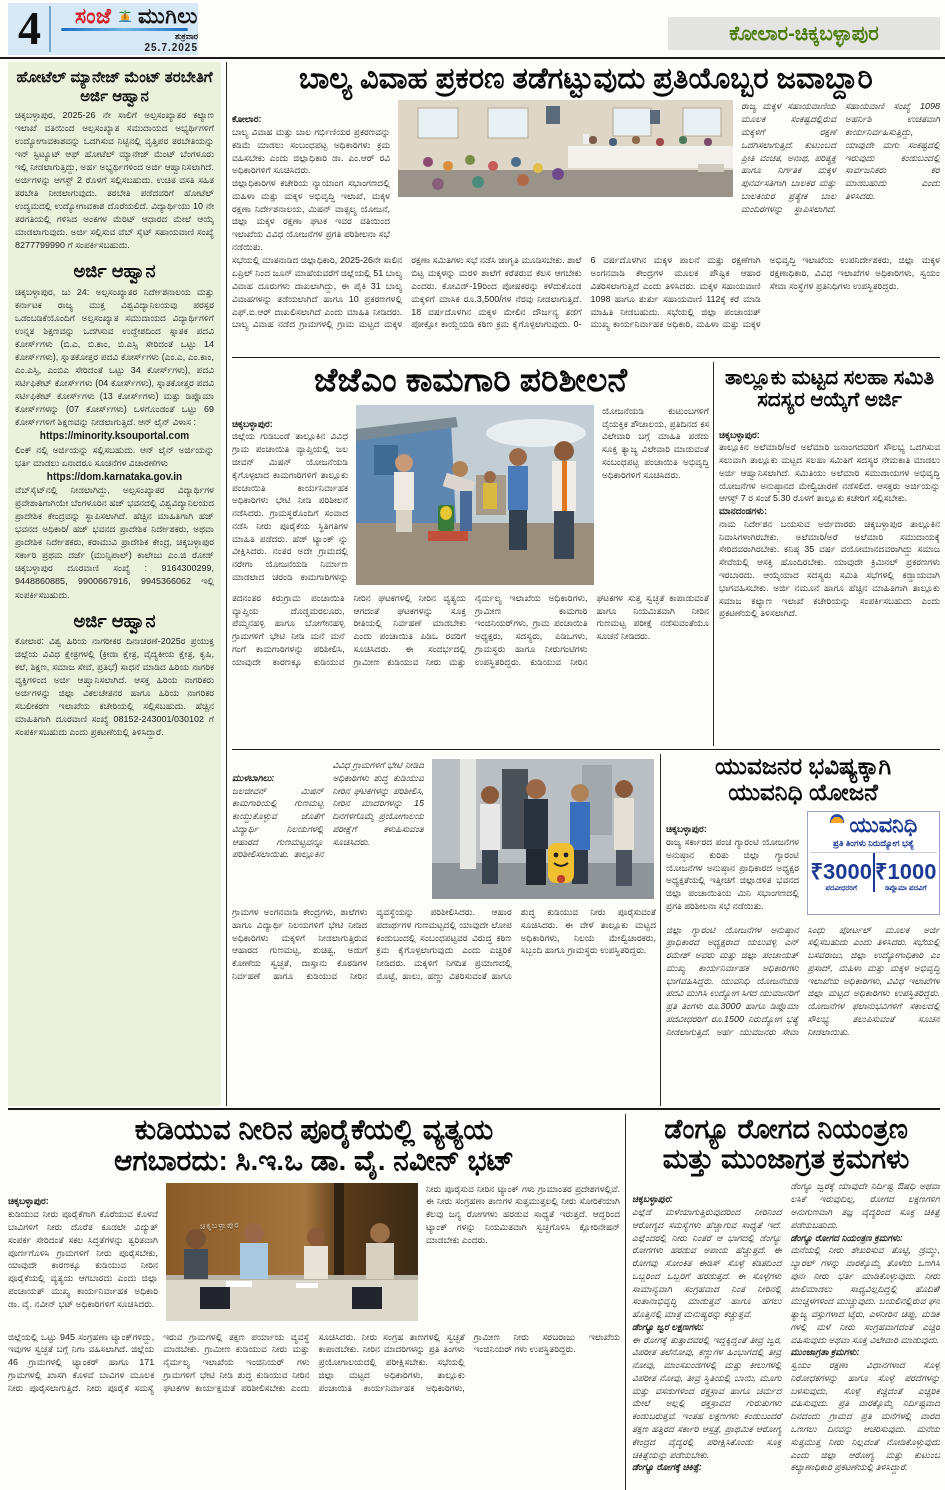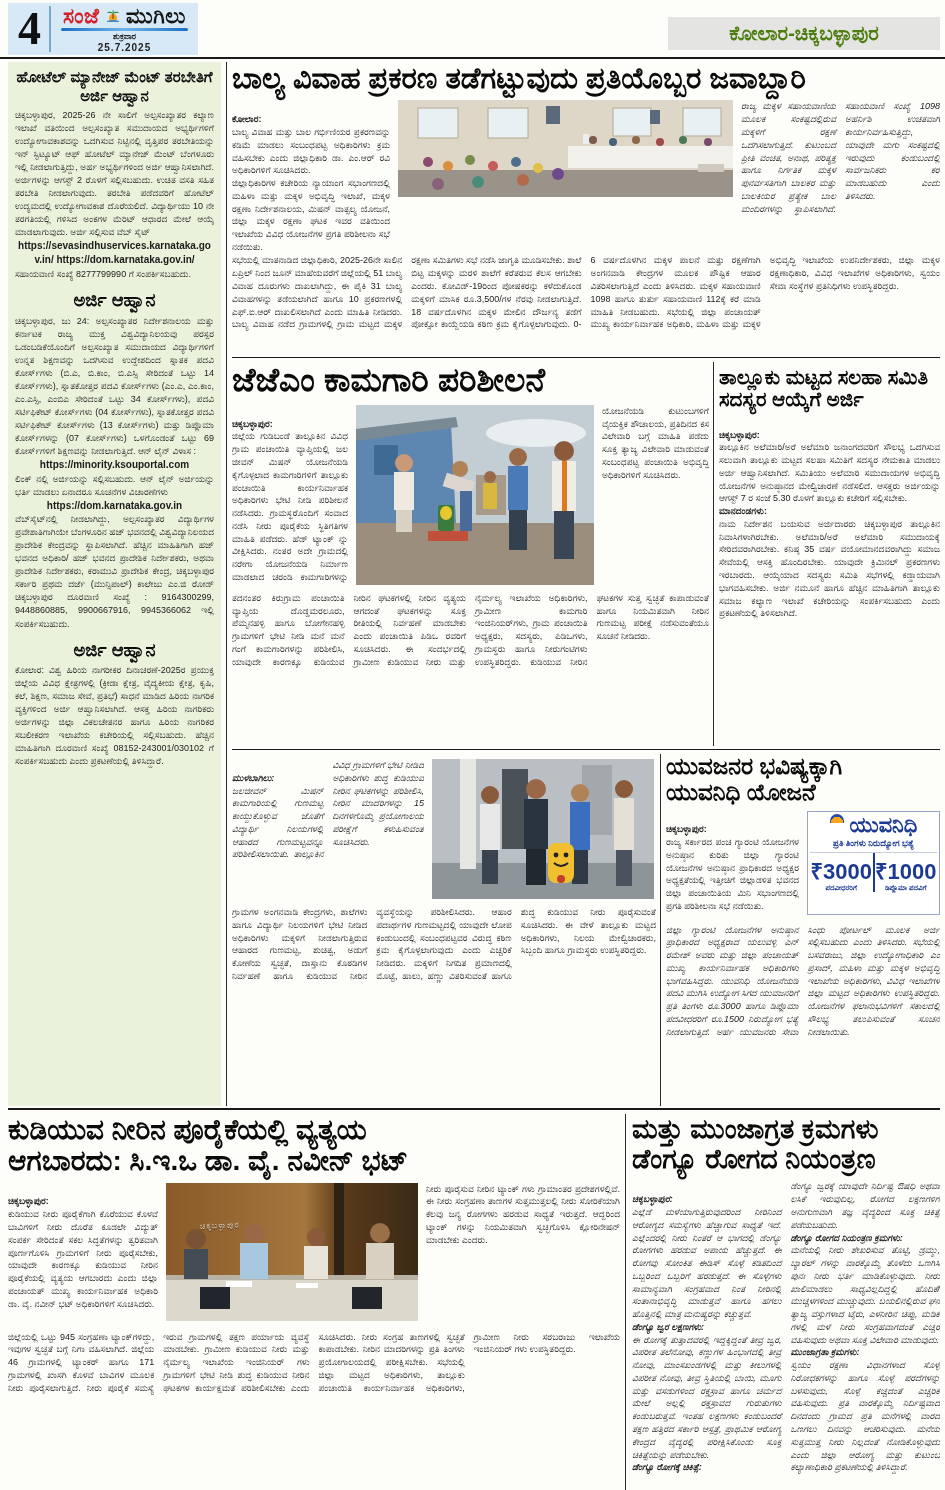--- a/index.html
+++ b/index.html
@@ -5,37 +5,37 @@
   html,body{margin:0;padding:0;background:#ffffff;}
   .page{position:relative;width:945px;height:1490px;background:#fdfdfa;overflow:hidden;
         font-family:"Liberation Sans",sans-serif;color:#1c1c1c;}
   .hline{position:absolute;background:#1a1a1a;}
   .vline{position:absolute;background:#2a2a2a;width:1px;}
   
   .mast-box{position:absolute;left:8px;top:3px;width:190px;height:52px;background:#d7e8f6;
             display:flex;align-items:center;}
   .pageno{font-family:"Liberation Serif",serif;font-size:46px;font-weight:bold;color:#101010;
           padding:0 8px 0 10px;line-height:1;border-right:2px solid #7aa8c8;}
-  .brand-wrap{flex:1;text-align:center;}
+  .brand-wrap{flex:1;text-align:right;}
   .brand-line{font-size:21px;font-weight:bold;letter-spacing:0.5px;line-height:1;}
   .brand-red{color:#d42127;}
   .brand-black{color:#141414;}
   .brand-rule{height:3px;margin:2px 10px 1px 10px;background:linear-gradient(90deg,#1a6fc4,#6fb4e8,#1a6fc4);border-radius:2px;}
   .brand-day{font-size:8px;font-weight:bold;color:#222;}
   .brand-date{font-size:10px;font-weight:bold;color:#222;letter-spacing:1px;}
   .edition{position:absolute;right:5px;top:17px;width:272px;height:33px;background:#e4e4e2;
            display:flex;align-items:center;justify-content:center;font-size:20px;font-weight:bold;color:#4d7c0f;}
   
   .leftcol{position:absolute;left:8px;top:62px;width:213px;height:1044px;background:#eaf2dc;
            padding:4px 7px;box-sizing:border-box;font-size:9px;line-height:1.45;text-align:justify;overflow:hidden;}
   .notice-title{font-size:15px;font-weight:bold;text-align:center;line-height:1.25;margin:2px 0 3px 0;color:#0c0c0c;}
   .notice-title.big{font-size:18px;margin-top:8px;}
   .leftcol b.lnk{display:block;text-align:center;font-size:10px;word-break:break-all;}
   
-  .headline{font-weight:bold;color:#0b0b0b;line-height:1.12;}
+  .headline{font-weight:bold;color:#0b0b0b;text-align:center;line-height:1.12;}
   .body{font-size:9px;line-height:1.42;text-align:justify;color:#222;overflow:hidden;white-space:pre-line;}
   .dl{font-weight:bold;}
   .cols2{columns:2;column-gap:9px;font-style:italic;}
   .cols3{columns:3;column-gap:9px;}
   .cols4{columns:4;column-gap:9px;}
   .row{display:flex;gap:8px;}
   .photo{background:#ccc;flex:none;position:relative;overflow:hidden;}
   .photo svg{display:block;}
   .subhead{font-weight:bold;}
   
@@ -78,21 +78,20 @@
       <div class="brand-day">ಶುಕ್ರವಾರ</div>
       <div class="brand-date">25.7.2025</div>
     </div>
   </div>
   <div class="edition">ಕೋಲಾರ-ಚಿಕ್ಕಬಳ್ಳಾಪುರ</div>
   <div class="hline" style="left:0;top:57px;width:945px;height:2px;"></div>
 
   <div class="leftcol">
     <div class="notice-title">ಹೋಟೆಲ್ ಮ್ಯಾನೇಜ್ ಮೆಂಟ್ ತರಬೇತಿಗೆ ಅರ್ಜಿ ಆಹ್ವಾನ</div>
     <span>ಚಿಕ್ಕಬಳ್ಳಾಪುರ, 2025-26 ನೇ ಸಾಲಿಗೆ ಅಲ್ಪಸಂಖ್ಯಾತರ ಕಲ್ಯಾಣ ಇಲಾಖೆ ವತಿಯಿಂದ ಅಲ್ಪಸಂಖ್ಯಾತ ಸಮುದಾಯದ ಅಭ್ಯರ್ಥಿಗಳಿಗೆ ಉದ್ಯೋಗಾವಕಾಶವನ್ನು ಒದಗಿಸುವ ನಿಟ್ಟಿನಲ್ಲಿ ವೃತ್ತಿಪರ ತರಬೇತಿಯನ್ನು ಇನ್ ಸ್ಟಿಟ್ಯೂಟ್ ಆಫ್ ಹೋಟೆಲ್ ಮ್ಯಾನೇಜ್ ಮೆಂಟ್ ಬೆಂಗಳೂರು ಇಲ್ಲಿ ನೀಡಲಾಗುತ್ತಿದ್ದು, ಅರ್ಹ ಅಭ್ಯರ್ಥಿಗಳಿಂದ ಅರ್ಜಿ ಆಹ್ವಾನಿಸಲಾಗಿದೆ. ಅರ್ಜಿಗಳನ್ನು ಆಗಸ್ಟ್ 2 ರೊಳಗೆ ಸಲ್ಲಿಸಬಹುದು. ಉಚಿತ ವಸತಿ ಸಹಿತ ತರಬೇತಿ ನೀಡಲಾಗುವುದು. ತರಬೇತಿ ಪಡೆದವರಿಗೆ ಹೋಟೆಲ್ ಉದ್ಯಮದಲ್ಲಿ ಉದ್ಯೋಗಾವಕಾಶ ದೊರೆಯಲಿದೆ. ವಿದ್ಯಾರ್ಥಿಯು 10 ನೇ ತರಗತಿಯಲ್ಲಿ ಗಳಿಸಿದ ಅಂಕಗಳ ಮೆರಿಟ್ ಆಧಾರದ ಮೇಲೆ ಆಯ್ಕೆ ಮಾಡಲಾಗುವುದು. ಅರ್ಜಿ ಸಲ್ಲಿಸುವ ವೆಬ್ ಸೈಟ್</span>
-    <b class="lnk">https://sevasindhuservices.karnataka.gov.in/ https://dom.karnataka.gov.in/</b>
     <span>ಸಹಾಯವಾಣಿ ಸಂಖ್ಯೆ 8277799990 ಗೆ ಸಂಪರ್ಕಿಸಬಹುದು.</span>
 
     <div class="notice-title big">ಅರ್ಜಿ ಆಹ್ವಾನ</div>
     <span>ಚಿಕ್ಕಬಳ್ಳಾಪುರ, ಜು 24: ಅಲ್ಪಸಂಖ್ಯಾತರ ನಿರ್ದೇಶನಾಲಯ ಮತ್ತು ಕರ್ನಾಟಕ ರಾಜ್ಯ ಮುಕ್ತ ವಿಶ್ವವಿದ್ಯಾನಿಲಯವು ಪರಸ್ಪರ ಒಡಂಬಡಿಕೆಯೊಂದಿಗೆ ಅಲ್ಪಸಂಖ್ಯಾತ ಸಮುದಾಯದ ವಿದ್ಯಾರ್ಥಿಗಳಿಗೆ ಉನ್ನತ ಶಿಕ್ಷಣವನ್ನು ಒದಗಿಸುವ ಉದ್ದೇಶದಿಂದ ಸ್ನಾತಕ ಪದವಿ ಕೋರ್ಸ್‌ಗಳು (ಬಿ.ಎ, ಬಿ.ಕಾಂ, ಬಿ.ಎಸ್ಸಿ ಸೇರಿದಂತೆ ಒಟ್ಟು 14 ಕೋರ್ಸ್‌ಗಳು), ಸ್ನಾತಕೋತ್ತರ ಪದವಿ ಕೋರ್ಸ್‌ಗಳು (ಎಂ.ಎ, ಎಂ.ಕಾಂ, ಎಂ.ಎಸ್ಸಿ, ಎಂಬಿಎ ಸೇರಿದಂತೆ ಒಟ್ಟು 34 ಕೋರ್ಸ್‌ಗಳು), ಪದವಿ ಸರ್ಟಿಫಿಕೇಟ್ ಕೋರ್ಸ್‌ಗಳು (04 ಕೋರ್ಸ್‌ಗಳು), ಸ್ನಾತಕೋತ್ತರ ಪದವಿ ಸರ್ಟಿಫಿಕೇಟ್ ಕೋರ್ಸ್‌ಗಳು (13 ಕೋರ್ಸ್‌ಗಳು) ಮತ್ತು ಡಿಪ್ಲೊಮಾ ಕೋರ್ಸ್‌ಗಳನ್ನು (07 ಕೋರ್ಸ್‌ಗಳು) ಒಳಗೊಂಡಂತೆ ಒಟ್ಟು 69 ಕೋರ್ಸ್‌ಗಳಿಗೆ ಶಿಕ್ಷಣವನ್ನು ನೀಡಲಾಗುತ್ತಿದೆ. ಆನ್ ಲೈನ್ ವಿಳಾಸ :</span>
     <b class="lnk">https://minority.ksouportal.com</b>
     <span>ಲಿಂಕ್ ನಲ್ಲಿ ಅರ್ಜಿಯನ್ನು ಸಲ್ಲಿಸಬಹುದು. ಆನ್ ಲೈನ್ ಅರ್ಜಿಯನ್ನು ಭರ್ತಿ ಮಾಡಲು ಏನಾದರೂ ಸೂಚನೆಗಳ ವಿಚಾರಣೆಗಳು</span>
     <b class="lnk">https://dom.karnataka.gov.in</b>
     <span>ವೆಬ್‌ಸೈಟ್‌ನಲ್ಲಿ ನೀಡಲಾಗಿದ್ದು, ಅಲ್ಪಸಂಖ್ಯಾತರ ವಿದ್ಯಾರ್ಥಿಗಳ ಪ್ರವೇಶಾತಿಗಾಗಿಯೇ ಬೆಂಗಳೂರಿನ ಹಜ್ ಭವನದಲ್ಲಿ ವಿಶ್ವವಿದ್ಯಾನಿಲಯದ ಪ್ರಾದೇಶಿಕ ಕೇಂದ್ರವನ್ನು ಸ್ಥಾಪಿಸಲಾಗಿದೆ. ಹೆಚ್ಚಿನ ಮಾಹಿತಿಗಾಗಿ ಹಜ್ ಭವನದ ಅಧಿಕಾರಿ/ ಹಜ್ ಭವನದ ಪ್ರಾದೇಶಿಕ ನಿರ್ದೇಶಕರು, ಅಥವಾ ಪ್ರಾದೇಶಿಕ ನಿರ್ದೇಶಕರು, ಕರಾಮುವಿ ಪ್ರಾದೇಶಿಕ ಕೇಂದ್ರ, ಚಿಕ್ಕಬಳ್ಳಾಪುರ ಸರ್ಕಾರಿ ಪ್ರಥಮ ದರ್ಜೆ (ಮುನ್ಸಿಪಾಲ್) ಕಾಲೇಜು ಎಂ.ಜಿ ರೋಡ್ ಚಿಕ್ಕಬಳ್ಳಾಪುರ ದೂರವಾಣಿ ಸಂಖ್ಯೆ : 9164300299, 9448860885, 9900667916, 9945366062 ಇಲ್ಲಿ ಸಂಪರ್ಕಿಸಬಹುದು.</span>
 
     <div class="notice-title big">ಅರ್ಜಿ ಆಹ್ವಾನ</div>
@@ -301,22 +300,22 @@
         </svg>
         <div class="sign-overlay">ಚಿಕ್ಕಬಳ್ಳಾಪುರ</div>
       </div>
       <div class="body" style="flex:1;height:142px;">ನೀರು ಪೂರೈಸುವ ನೀರಿನ ಟ್ಯಾಂಕ್ ಗಳು ಗ್ರಾಮಾಂತರ ಪ್ರದೇಶಗಳಲ್ಲಿವೆ. ಈ ನೀರು ಸಂಗ್ರಹಣಾ ತಾಣಗಳ ಸುತ್ತಮುತ್ತಲಲ್ಲಿ ನೀರು ಸೋರಿಕೆಯಾಗಿ ಕೆಲವು ಜನ್ಯ ರೋಗಗಳು ಹರಡುವ ಸಾಧ್ಯತೆ ಇರುತ್ತದೆ. ಆದ್ದರಿಂದ ಟ್ಯಾಂಕ್ ಗಳನ್ನು ನಿಯಮಿತವಾಗಿ ಸ್ವಚ್ಛಗೊಳಿಸಿ ಕ್ಲೋರಿನೇಷನ್ ಮಾಡಬೇಕು ಎಂದರು.</div>
     </div>
     <div class="body cols4" style="width:612px;height:166px;margin-top:6px;">ಜಿಲ್ಲೆಯಲ್ಲಿ ಒಟ್ಟು 945 ಸಂಗ್ರಹಣಾ ಟ್ಯಾಂಕ್‌ಗಳಿದ್ದು, ಇವುಗಳ ಸ್ವಚ್ಛತೆ ಬಗ್ಗೆ ನಿಗಾ ವಹಿಸಲಾಗಿದೆ. ಜಿಲ್ಲೆಯ 46 ಗ್ರಾಮಗಳಲ್ಲಿ ಟ್ಯಾಂಕರ್ ಹಾಗೂ 171 ಗ್ರಾಮಗಳಲ್ಲಿ ಖಾಸಗಿ ಕೊಳವೆ ಬಾವಿಗಳ ಮೂಲಕ ನೀರು ಪೂರೈಸಲಾಗುತ್ತಿದೆ. ನೀರು ಪೂರೈಕೆ ಸಮಸ್ಯೆ ಇರುವ ಗ್ರಾಮಗಳಲ್ಲಿ ತಕ್ಷಣ ಪರ್ಯಾಯ ವ್ಯವಸ್ಥೆ ಮಾಡಬೇಕು. ಗ್ರಾಮೀಣ ಕುಡಿಯುವ ನೀರು ಮತ್ತು ನೈರ್ಮಲ್ಯ ಇಲಾಖೆಯ ಇಂಜಿನಿಯರ್ ಗಳು ಗ್ರಾಮಗಳಿಗೆ ಭೇಟಿ ನೀಡಿ ಶುದ್ಧ ಕುಡಿಯುವ ನೀರಿನ ಘಟಕಗಳ ಕಾರ್ಯಕ್ಷಮತೆ ಪರಿಶೀಲಿಸಬೇಕು ಎಂದು ಸೂಚಿಸಿದರು. ನೀರು ಸಂಗ್ರಹ ತಾಣಗಳಲ್ಲಿ ಸ್ವಚ್ಛತೆ ಕಾಪಾಡಬೇಕು. ನೀರಿನ ಮಾದರಿಗಳನ್ನು ಪ್ರತಿ ತಿಂಗಳು ಪ್ರಯೋಗಾಲಯದಲ್ಲಿ ಪರೀಕ್ಷಿಸಬೇಕು. ಸಭೆಯಲ್ಲಿ ಜಿಲ್ಲಾ ಮಟ್ಟದ ಅಧಿಕಾರಿಗಳು, ತಾಲ್ಲೂಕು ಪಂಚಾಯಿತಿ ಕಾರ್ಯನಿರ್ವಾಹಕ ಅಧಿಕಾರಿಗಳು, ಗ್ರಾಮೀಣ ನೀರು ಸರಬರಾಜು ಇಲಾಖೆಯ ಇಂಜಿನಿಯರ್ ಗಳು ಉಪಸ್ಥಿತರಿದ್ದರು.</div>
   </div>
   <div class="vline" style="left:625px;top:1114px;height:376px;"></div>
 
   <div style="position:absolute;left:632px;top:1114px;width:308px;">
+    <div class="headline" style="font-size:27px;">ಡೆಂಗ್ಯೂ ರೋಗದ ನಿಯಂತ್ರಣ</div>
     <div class="headline" style="font-size:27px;">ಮತ್ತು ಮುಂಜಾಗ್ರತ ಕ್ರಮಗಳು</div>
-    <div class="headline" style="font-size:27px;">ಡೆಂಗ್ಯೂ ರೋಗದ ನಿಯಂತ್ರಣ</div>
     <div class="body cols2" style="width:308px;height:300px;margin-top:6px;">
       <span class="dl">ಚಿಕ್ಕಬಳ್ಳಾಪುರ:</span>
       <span>ಎಲ್ಲೆಡೆ ಮಳೆಯಾಗುತ್ತಿರುವುದರಿಂದ ನೀರಿನಿಂದ ಆರೋಗ್ಯದ ಸಮಸ್ಯೆಗಳು ಹೆಚ್ಚಾಗುವ ಸಾಧ್ಯತೆ ಇದೆ. ಎಲ್ಲೆಂದರಲ್ಲಿ ನೀರು ನಿಂತರೆ ಆ ಭಾಗದಲ್ಲಿ ಡೆಂಗ್ಯೂ ರೋಗಗಳು ಹರಡುವ ಅಪಾಯ ಹೆಚ್ಚುತ್ತದೆ. ಈ ರೋಗವು ಸೋಂಕಿತ ಈಡಿಸ್ ಸೊಳ್ಳೆ ಕಡಿತದಿಂದ ಒಬ್ಬರಿಂದ ಒಬ್ಬರಿಗೆ ಹರಡುತ್ತದೆ. ಈ ಸೊಳ್ಳೆಗಳು ಸಾಮಾನ್ಯವಾಗಿ ಸಂಗ್ರಹವಾದ ನಿಂತ ನೀರಿನಲ್ಲಿ ಸಂತಾನಾಭಿವೃದ್ಧಿ ಮಾಡುತ್ತವೆ ಹಾಗೂ ಹಗಲು ಹೊತ್ತಿನಲ್ಲಿ ಮಾತ್ರ ಮನುಷ್ಯರನ್ನು ಕಚ್ಚುತ್ತವೆ.</span>
       <span class="subhead">ಡೆಂಗ್ಯೂ ಜ್ವರ ಲಕ್ಷಣಗಳು:</span>
       <span>ಈ ರೋಗಕ್ಕೆ ತುತ್ತಾದವರಲ್ಲಿ ಇದ್ದಕ್ಕಿದ್ದಂತೆ ತೀವ್ರ ಜ್ವರ, ವಿಪರೀತ ತಲೆನೋವು, ಕಣ್ಣುಗಳ ಹಿಂಭಾಗದಲ್ಲಿ ತೀವ್ರ ನೋವು, ಮಾಂಸಖಂಡಗಳಲ್ಲಿ ಮತ್ತು ಕೀಲುಗಳಲ್ಲಿ ವಿಪರೀತ ನೋವು, ತೀವ್ರ ಸ್ಥಿತಿಯಲ್ಲಿ ಬಾಯಿ, ಮೂಗು ಮತ್ತು ವಸಡುಗಳಿಂದ ರಕ್ತಸ್ರಾವ ಹಾಗೂ ಚರ್ಮದ ಮೇಲೆ ಅಲ್ಲಲ್ಲಿ ರಕ್ತಸ್ರಾವದ ಗುರುತುಗಳು ಕಂಡುಬರುತ್ತವೆ. ಇಂತಹ ಲಕ್ಷಣಗಳು ಕಂಡುಬಂದರೆ ತಕ್ಷಣ ಹತ್ತಿರದ ಸರ್ಕಾರಿ ಆಸ್ಪತ್ರೆ, ಪ್ರಾಥಮಿಕ ಆರೋಗ್ಯ ಕೇಂದ್ರದ ವೈದ್ಯರಲ್ಲಿ ಪರೀಕ್ಷಿಸಿಕೊಂಡು ಸೂಕ್ತ ಚಿಕಿತ್ಸೆಯನ್ನು ಪಡೆಯಬೇಕು.</span>
       <span class="subhead">ಡೆಂಗ್ಯೂ ರೋಗಕ್ಕೆ ಚಿಕಿತ್ಸೆ:</span>
       <span>ಡೆಂಗ್ಯೂ ಜ್ವರಕ್ಕೆ ಯಾವುದೇ ನಿರ್ದಿಷ್ಟ ಔಷಧಿ ಅಥವಾ ಲಸಿಕೆ ಇರುವುದಿಲ್ಲ, ರೋಗದ ಲಕ್ಷಣಗಳಿಗೆ ಅನುಗುಣವಾಗಿ ತಜ್ಞ ವೈದ್ಯರಿಂದ ಸೂಕ್ತ ಚಿಕಿತ್ಸೆ ಪಡೆಯಬಹುದು.</span>
       <span class="subhead">ಡೆಂಗ್ಯೂ ರೋಗದ ನಿಯಂತ್ರಣ ಕ್ರಮಗಳು:</span>
       <span>ಮನೆಯಲ್ಲಿ ನೀರು ಶೇಖರಿಸುವ ತೊಟ್ಟಿ, ಡ್ರಮ್ಮು, ಬ್ಯಾರಲ್ ಗಳನ್ನು ವಾರಕ್ಕೊಮ್ಮೆ ತೊಳೆದು ಒಣಗಿಸಿ ಪುನಃ ನೀರು ಭರ್ತಿ ಮಾಡಿಕೊಳ್ಳುವುದು. ನೀರು ಖಾಲಿಮಾಡಲು ಸಾಧ್ಯವಿಲ್ಲದಿದ್ದಲ್ಲಿ ಹೊದಿಕೆ/ಮುಚ್ಚಳಗಳಿಂದ ಮುಚ್ಚುವುದು. ಬಯಲಿನಲ್ಲಿರುವ ಘನ ತ್ಯಾಜ್ಯ ವಸ್ತುಗಳಾದ ಟೈರು, ಎಳನೀರಿನ ಚಿಪ್ಪು, ಮಡಿಕೆ ಗಳಲ್ಲಿ ಮಳೆ ನೀರು ಸಂಗ್ರಹವಾಗದಂತೆ ಎಚ್ಚರ ವಹಿಸುವುದು ಅಥವಾ ಸೂಕ್ತ ವಿಲೇವಾರಿ ಮಾಡುವುದು.</span>
       <span class="subhead">ಮುಂಜಾಗ್ರತಾ ಕ್ರಮಗಳು:</span>

